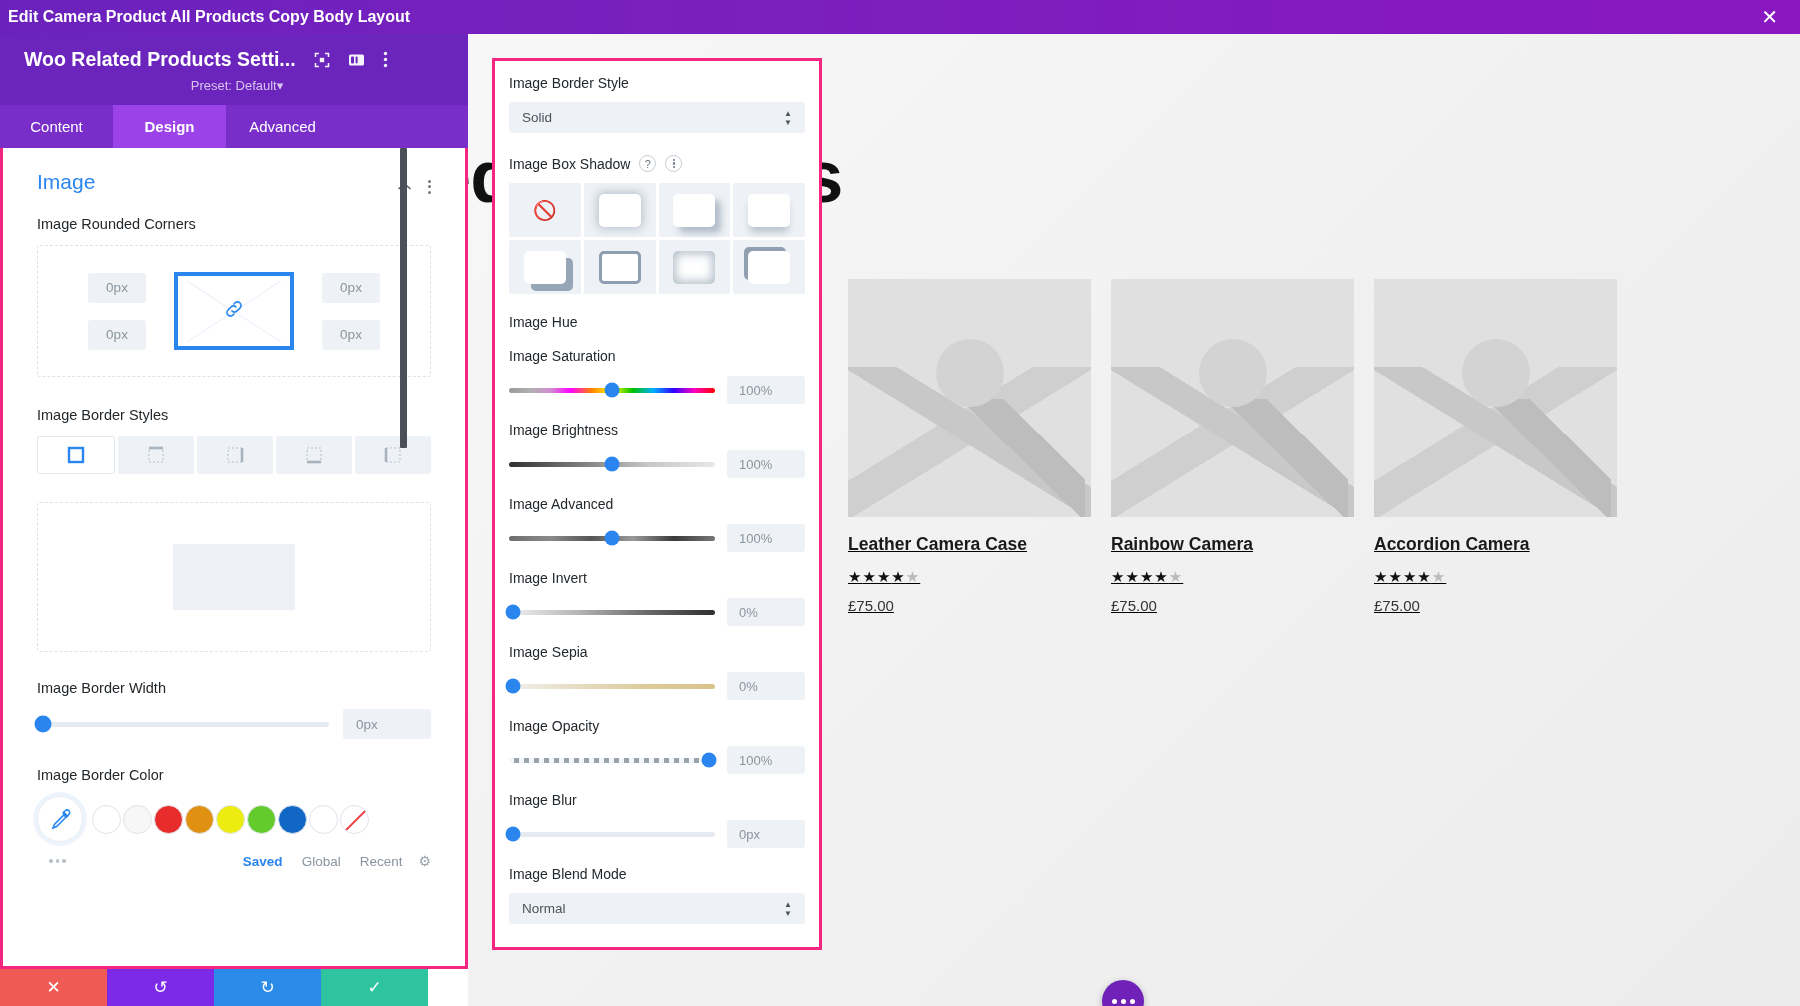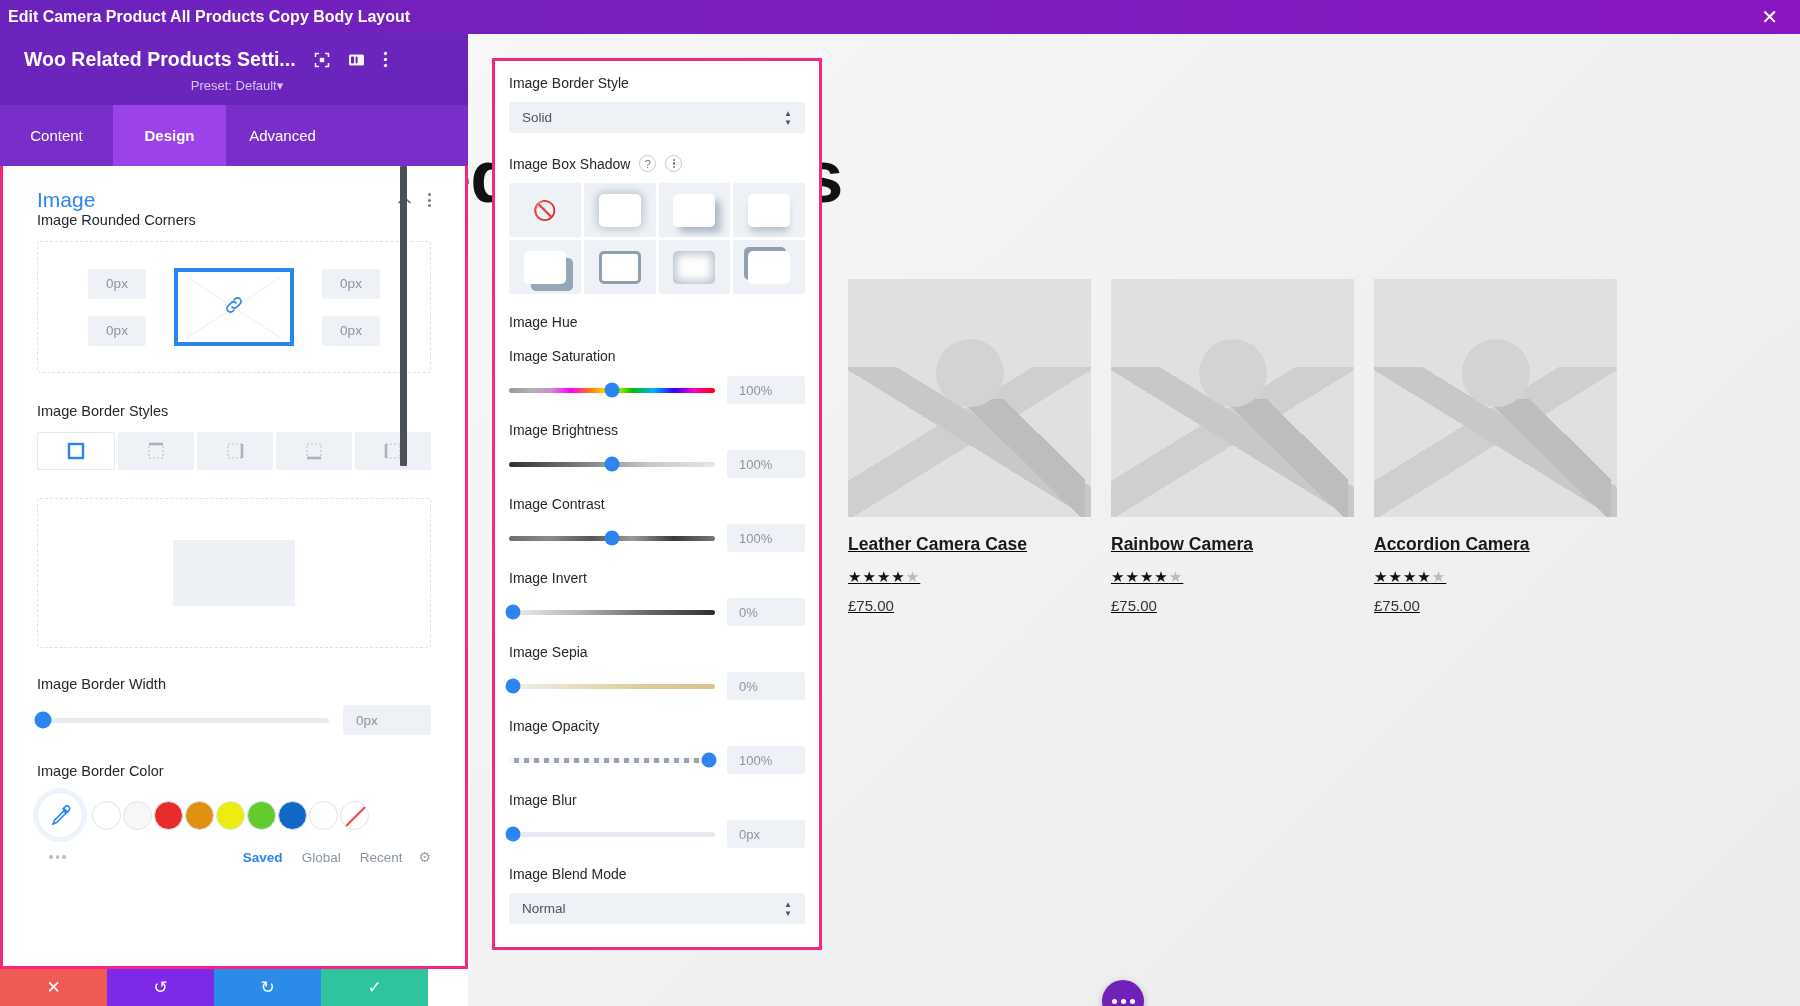--- a/index.html
+++ b/index.html
@@ -85,33 +85,34 @@
   .panel-head-row { display: flex; align-items: center; }
   .panel-title {
     font-size: 19.5px; font-weight: bold; white-space: nowrap;
   }
   .head-icons { display: flex; align-items: center; gap: 18px; margin-left: 18px; }
   .hicon { cursor: pointer; opacity: .95; display: flex; align-items: center; }
   .preset { margin-top: 7px; font-size: 13px; color: #d9c3ef; cursor: pointer; text-align: center; }
 
   .tabs { display: flex; background: #7a2ec9; }
   .tab {
-    padding: 22px 0; font-size: 15px; color: #fff; cursor: pointer;
+    padding: 13px 0; font-size: 15px; color: #fff; cursor: pointer;
     text-align: center; width: 113px; font-weight: 500;
   }
   .tab.active { background: #9b43e8; font-weight: bold; }
 
   .panel-body {
     flex: 1; overflow: hidden; position: relative;
     border: 3px solid #f5267f; border-top: none; background: #fff;
   }
   .scroll-area { padding: 22px 34px 0 34px; height: 100%; position: relative; }
 
   .sec-head {
-    display: flex; align-items: center; justify-content: space-between;
+    display: flex; align-items: flex-end; justify-content: space-between;
+    margin-bottom: 22px;
   }
   .sec-title { font-size: 21px; color: #2a86ee; }
   .sec-tools { display: flex; align-items: center; gap: 16px; }
   .chev { color: #555; font-size: 13px; cursor: pointer; }
   .vdots { display: flex; flex-direction: column; gap: 2.5px; cursor: pointer; }
   .vdots i { width: 3px; height: 3px; border-radius: 50%; background: #777; display: block; }
 
   .field-label { font-size: 14.5px; color: #23282d; margin-bottom: 13px; }
 
   .corner-box {
@@ -560,21 +561,21 @@
           <div class="pop-slider-row">
      <div class="lbl">Image Brightness</div>
      <div class="pop-slider-line">
        <div class="pop-track t-bri">
          <span class="pop-knob" style="left:50%"></span>
        </div>
        <div class="pop-val">100%</div>
      </div>
    </div>
           <div class="pop-slider-row">
-     <div class="lbl">Image Contrast</div>
+     <div class="lbl">Image Advanced</div>
      <div class="pop-slider-line">
        <div class="pop-track t-con">
          <span class="pop-knob" style="left:50%"></span>
        </div>
        <div class="pop-val">100%</div>
      </div>
    </div>
           <div class="pop-slider-row">
      <div class="lbl">Image Invert</div>
      <div class="pop-slider-line">

